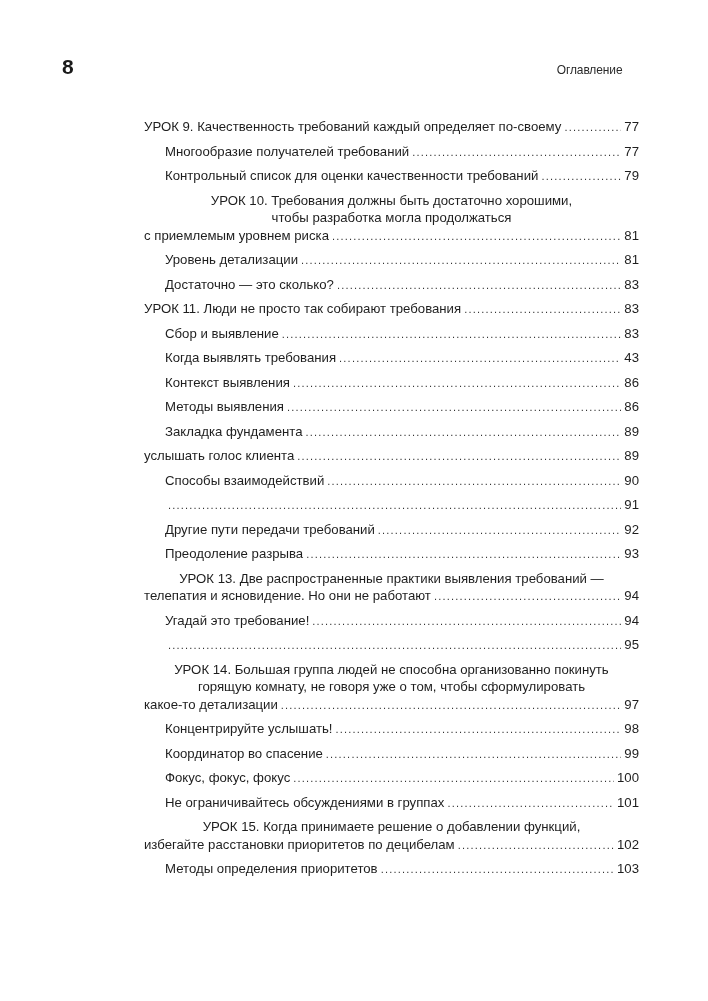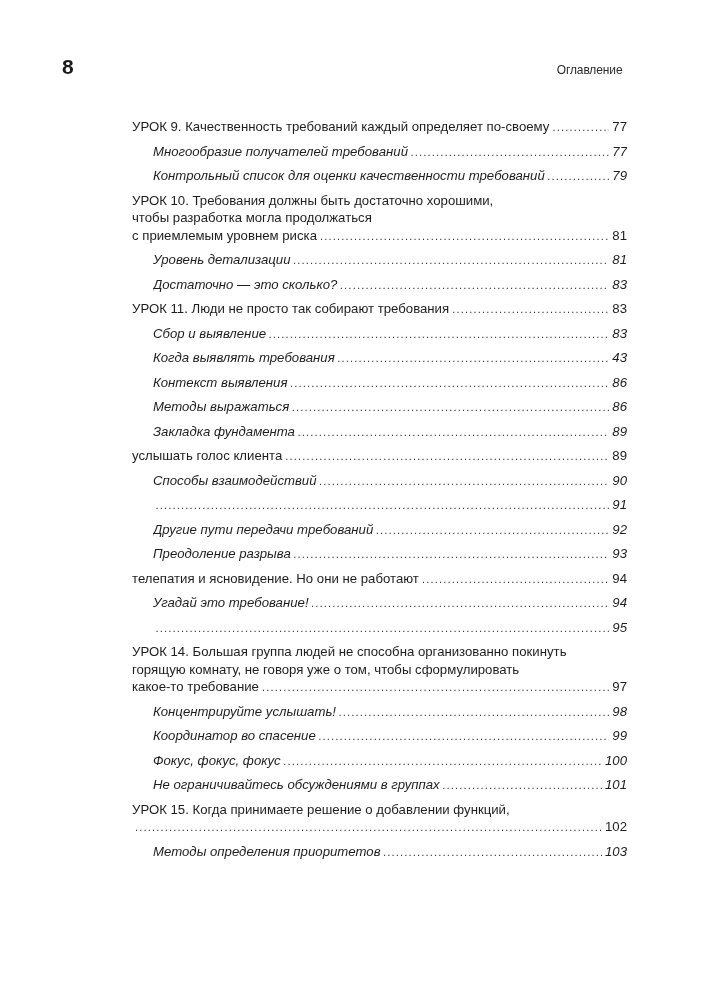--- a/index.html
+++ b/index.html
@@ -28,33 +28,33 @@
       right: 86px;
       top: 62px;
       font-size: 13px;
       color: #2a2a2a;
       letter-spacing: -0.1px;
       transform: scaleX(0.92);
       transform-origin: right center;
     }
     .toc {
       position: absolute;
-      left: 132px;
+      left: 144px;
       top: 118px;
       width: 495px;
+      text-align: center;
     }
     .entry {
       position: relative;
       font-size: 13.2px;
       line-height: 17.5px;
       margin-bottom: 6px;
     }
     .entry.sub {
       padding-left: 21px;
-      font-style: italic;
     }
     .entry .lead-line {
       display: block;
     }
     .entry .last-line {
       display: flex;
       align-items: baseline;
       overflow: hidden;
     }
     .entry .text {
@@ -152,21 +152,21 @@
     </div>
     <div class="entry sub">
       <div class="last-line">
         <span class="text">Контекст выявления</span>
         <span class="leader"></span>
         <span class="page">86</span>
       </div>
     </div>
     <div class="entry sub">
       <div class="last-line">
-        <span class="text">Методы выражаться</span>
+        <span class="text">Методы выявления</span>
         <span class="leader"></span>
         <span class="page">86</span>
       </div>
     </div>
     <div class="entry sub">
       <div class="last-line">
         <span class="text">Закладка фундамента</span>
         <span class="leader"></span>
         <span class="page">89</span>
       </div>
@@ -199,20 +199,21 @@
       </div>
     </div>
     <div class="entry sub">
       <div class="last-line">
         <span class="text">Преодоление разрыва</span>
         <span class="leader"></span>
         <span class="page">93</span>
       </div>
     </div>
     <div class="entry">
+      <span class="lead-line">УРОК 13. Две распространенные практики выявления требований —</span>
       <div class="last-line">
         <span class="text">телепатия и ясновидение. Но они не работают</span>
         <span class="leader"></span>
         <span class="page">94</span>
       </div>
     </div>
     <div class="entry sub">
       <div class="last-line">
         <span class="text">Угадай это требование!</span>
         <span class="leader"></span>
@@ -222,21 +223,21 @@
     <div class="entry sub">
       <div class="last-line">
         <span class="leader"></span>
         <span class="page">95</span>
       </div>
     </div>
     <div class="entry">
       <span class="lead-line">УРОК 14. Большая группа людей не способна организованно покинуть</span>
       <span class="lead-line">горящую комнату, не говоря уже о том, чтобы сформулировать</span>
       <div class="last-line">
-        <span class="text">какое-то требование</span>
+        <span class="text">какое-то детализации</span>
         <span class="leader"></span>
         <span class="page">97</span>
       </div>
     </div>
     <div class="entry sub">
       <div class="last-line">
         <span class="text">Концентрируйте услышать!</span>
         <span class="leader"></span>
         <span class="page">98</span>
       </div>
@@ -258,20 +259,21 @@
     <div class="entry sub">
       <div class="last-line">
         <span class="text">Не ограничивайтесь обсуждениями в группах</span>
         <span class="leader"></span>
         <span class="page">101</span>
       </div>
     </div>
     <div class="entry">
       <span class="lead-line">УРОК 15. Когда принимаете решение о добавлении функций,</span>
       <div class="last-line">
+        <span class="text">избегайте расстановки приоритетов по децибелам</span>
         <span class="leader"></span>
         <span class="page">102</span>
       </div>
     </div>
     <div class="entry sub">
       <div class="last-line">
         <span class="text">Методы определения приоритетов</span>
         <span class="leader"></span>
         <span class="page">103</span>
       </div>

